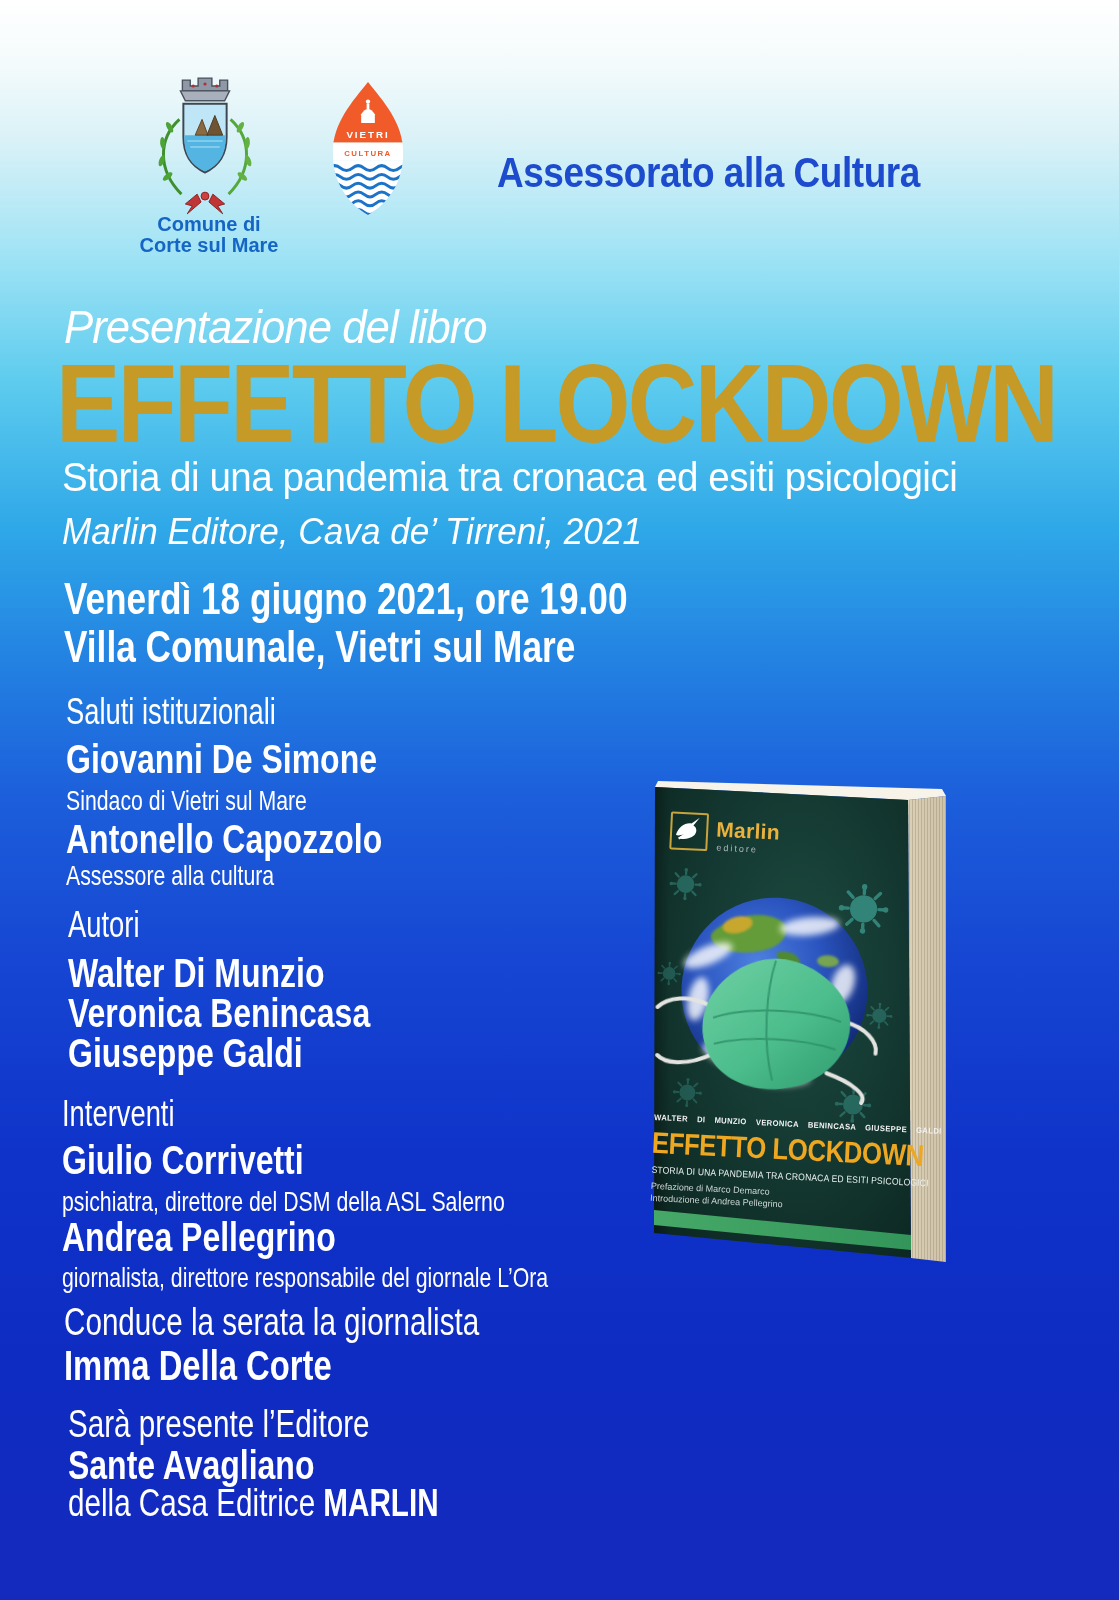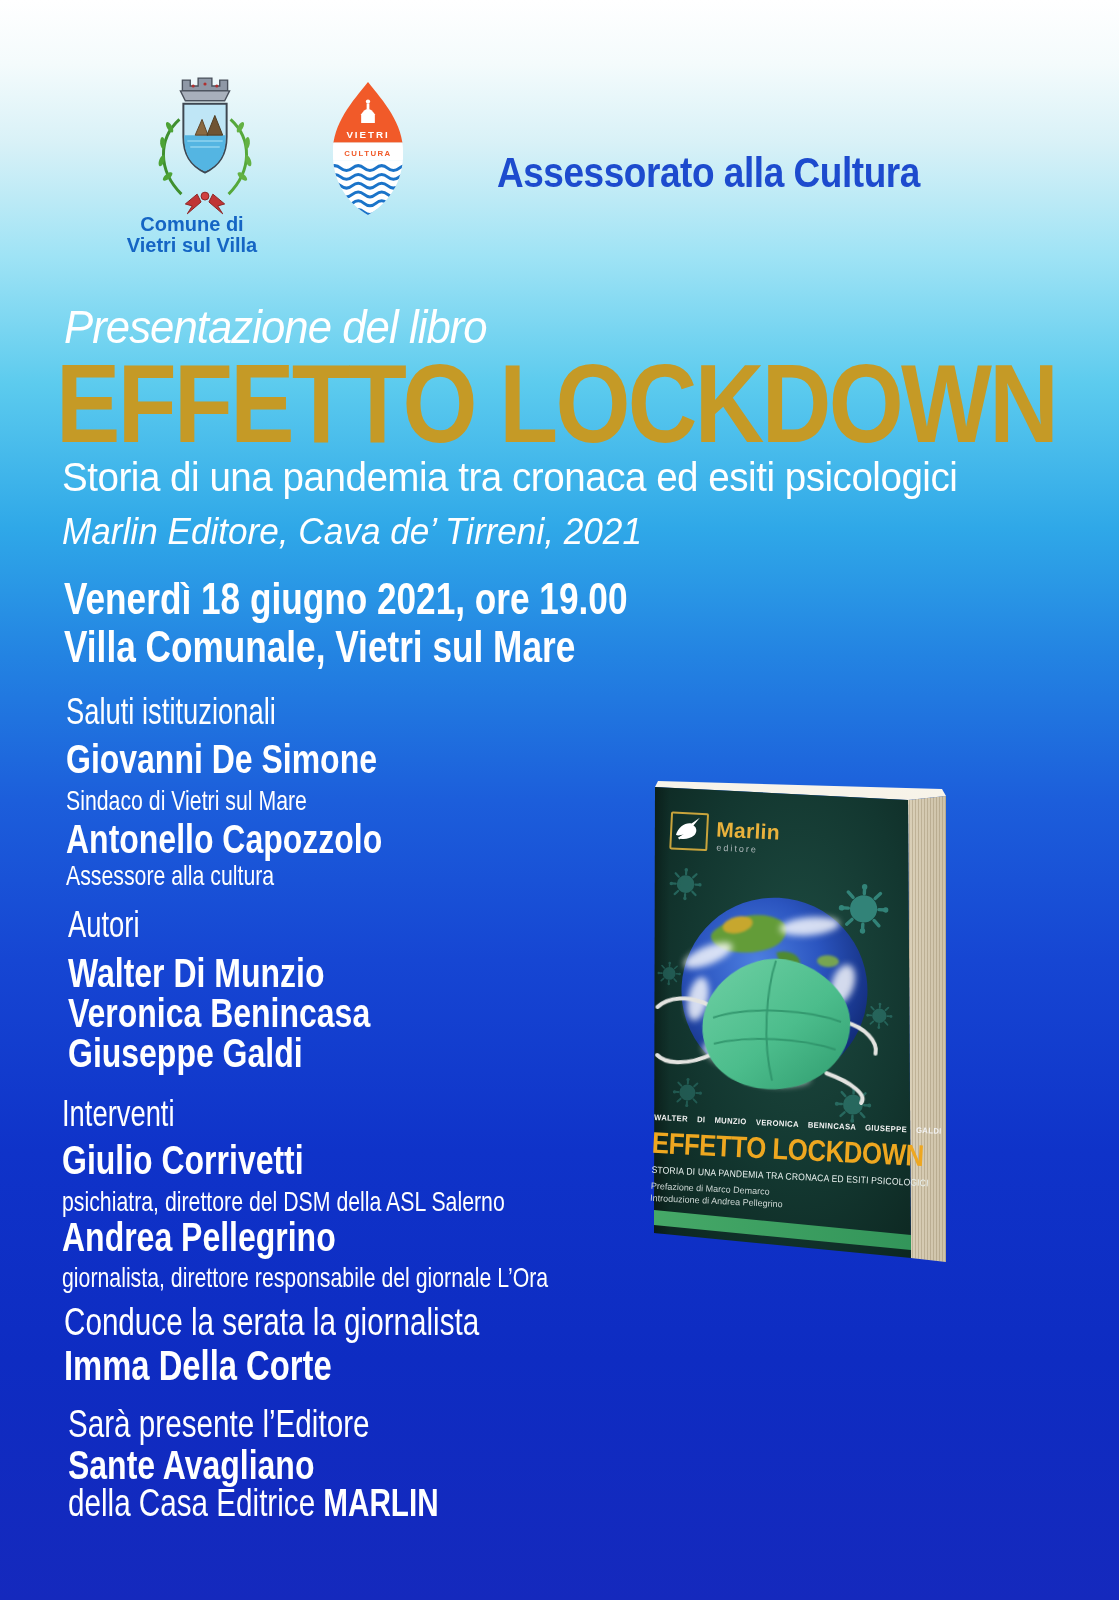--- a/index.html
+++ b/index.html
@@ -107,23 +107,23 @@
       <ellipse cx="96" cy="58" rx="6" ry="2.6" transform="rotate(120 96 58)"></ellipse>
     </g>
 
     <g fill="#c03535" stroke="#8d2323" stroke-width="1">
       <path d="M52,126 l-12,10 l7,2 l-5,8 l14,-12 z"></path>
       <path d="M68,126 l12,10 l-7,2 l5,8 l-14,-12 z"></path>
       <circle cx="60" cy="128" r="4" fill="#d04040"></circle>
     </g>
   </svg>
 
-  <div class="abs b" style="left:99px;top:214px;width:186px;text-align:center;font-size:20px;line-height:21px;color:#1565c4;">
+  <div class="abs b" style="left:116px;top:214px;width:186px;text-align:center;font-size:20px;line-height:21px;color:#1565c4;">
     <div>Comune di</div>
-    <div>Vietri sul Villa</div>
+    <div>Corte sul Mare</div>
   </div>
 
   <svg class="abs" style="left:323px;top:80px;" width="90" height="137" viewBox="0 0 92 140">
     <defs>
       <clipPath id="dropClip">
         <path d="M46,2 C30,22 10,44 10,74 C10,106 26,126 46,138 C66,126 82,106 82,74 C82,44 62,22 46,2 Z"></path>
       </clipPath>
     </defs>
     <g clip-path="url(#dropClip)">
       <rect x="0" y="0" width="92" height="64" fill="#f15a29"></rect>

